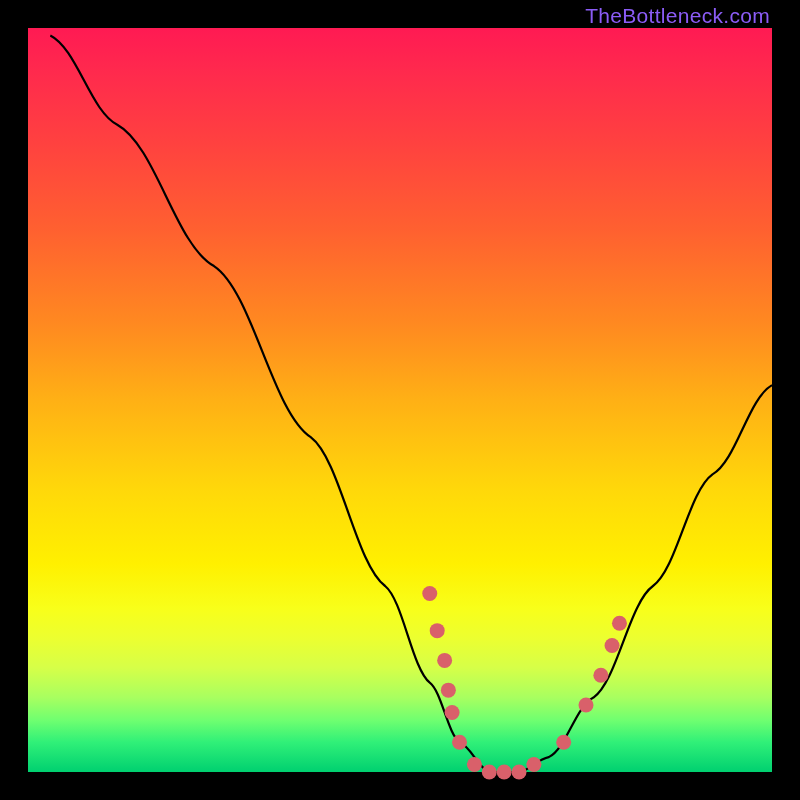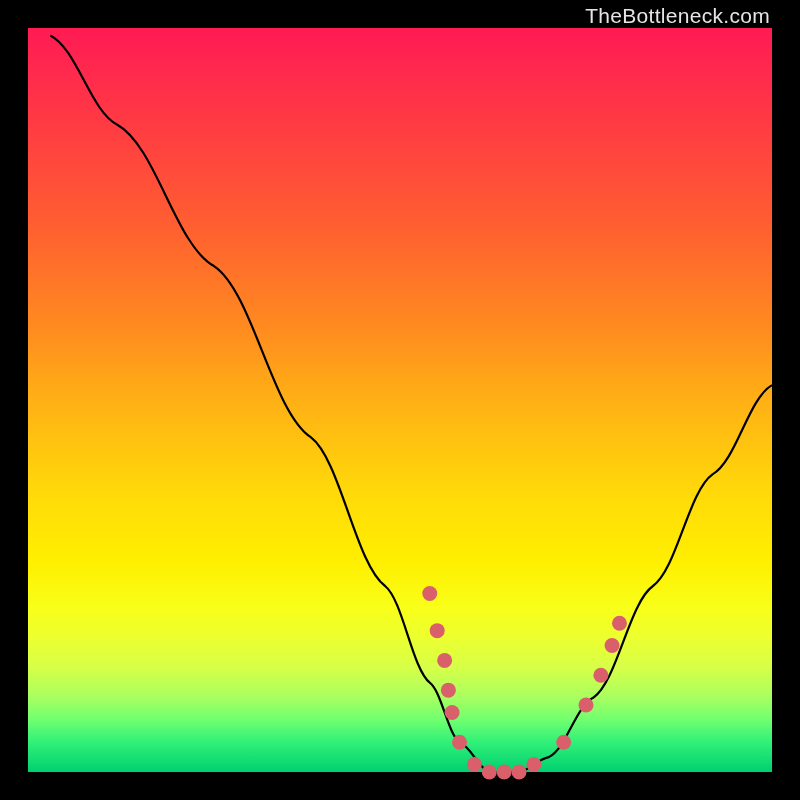--- a/index.html
+++ b/index.html
@@ -42,21 +42,21 @@
       #a8ff60 90%,
       #70ff70 93%,
       #30f078 96%,
       #00d070 100%
     );
   }
   .watermark {
     position: absolute;
     top: 4px;
     right: 30px;
-    color: #e5e5e5;
+    color: #8b5cf6;
     font-size: 21px;
     font-weight: 500;
     letter-spacing: 0.3px;
   }
   svg.curve {
     position: absolute;
     top: 0;
     left: 0;
     width: 744px;
     height: 744px;

